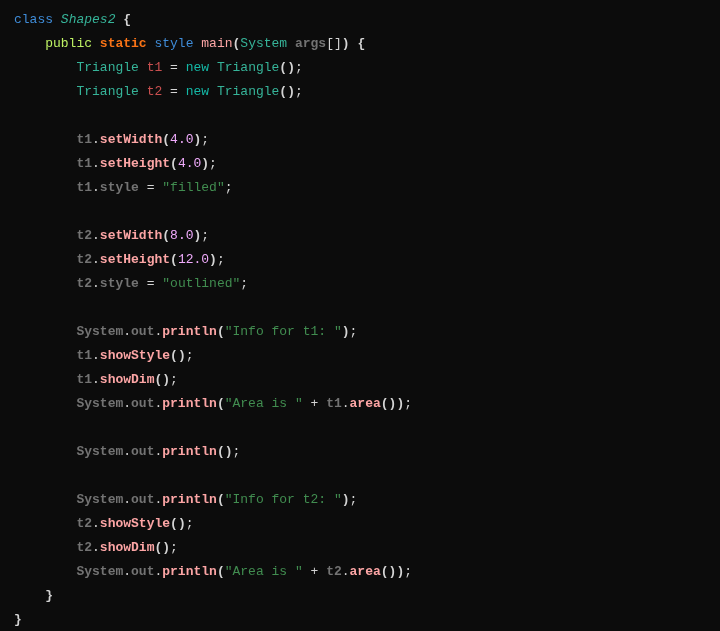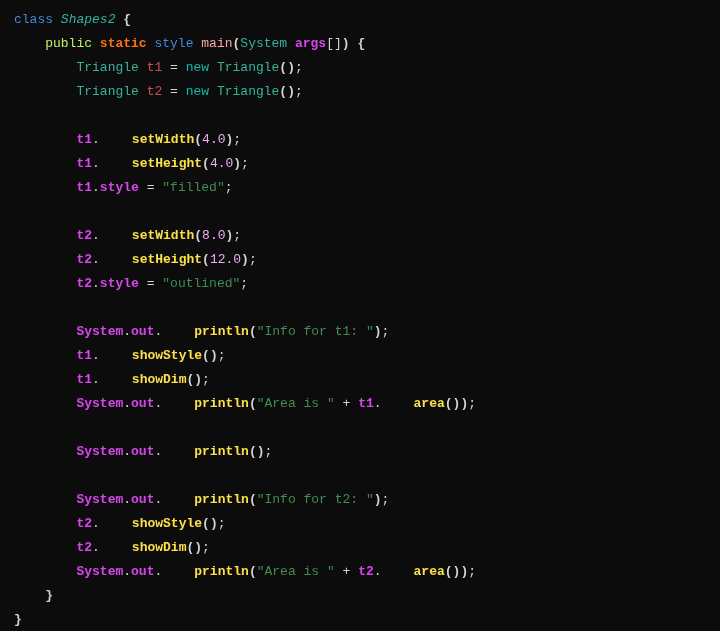--- a/index.html
+++ b/index.html
@@ -24,22 +24,22 @@
   .kw-static  { color: #f97316; font-weight: bold; }
   .kw-void    { color: #3f8cd8; }
   .kw-new     { color: #14b8a6; }
   .cls-name   { color: #36b499; font-style: italic; }
   .type-name  { color: #36b499; }
   .fn-main    { color: #fca5a5; }
   .var-name   { color: #c94f4f; }
   .paren      { color: #d4d4d4; font-weight: bold; }
   .brace      { color: #d4d4d4; font-weight: bold; }
   .punct      { color: #d4d4d4; }
-  .ident      { color: #d946ef; font-weight: bold; }
-  .method     { color: #fde047; font-weight: bold; margin-left: 32px; }
+  .ident      { color: #737373; font-weight: bold; }
+  .method     { color: #fca5a5; font-weight: bold; }
   .num        { color: #f0abfc; }
   .str        { color: #418d50; }
   .eq         { color: #d4d4d4; }
 </style>
 </head>
 <body>
 
 <pre class="code"><span><span class="kw-class">class</span> <span class="cls-name">Shapes2</span> <span class="brace">{</span></span>
 <span>    <span class="kw-access">public</span> <span class="kw-static">static</span> <span class="kw-void">style</span> <span class="fn-main">main</span><span class="paren">(</span><span class="type-name">System</span> <span class="ident">args</span><span class="punct">[</span><span class="punct">]</span><span class="paren">)</span> <span class="brace">{</span></span>
 <span>        <span class="type-name">Triangle</span> <span class="var-name">t1</span> <span class="eq">=</span> <span class="kw-new">new</span> <span class="type-name">Triangle</span><span class="paren">(</span><span class="paren">)</span><span class="punct">;</span></span>

